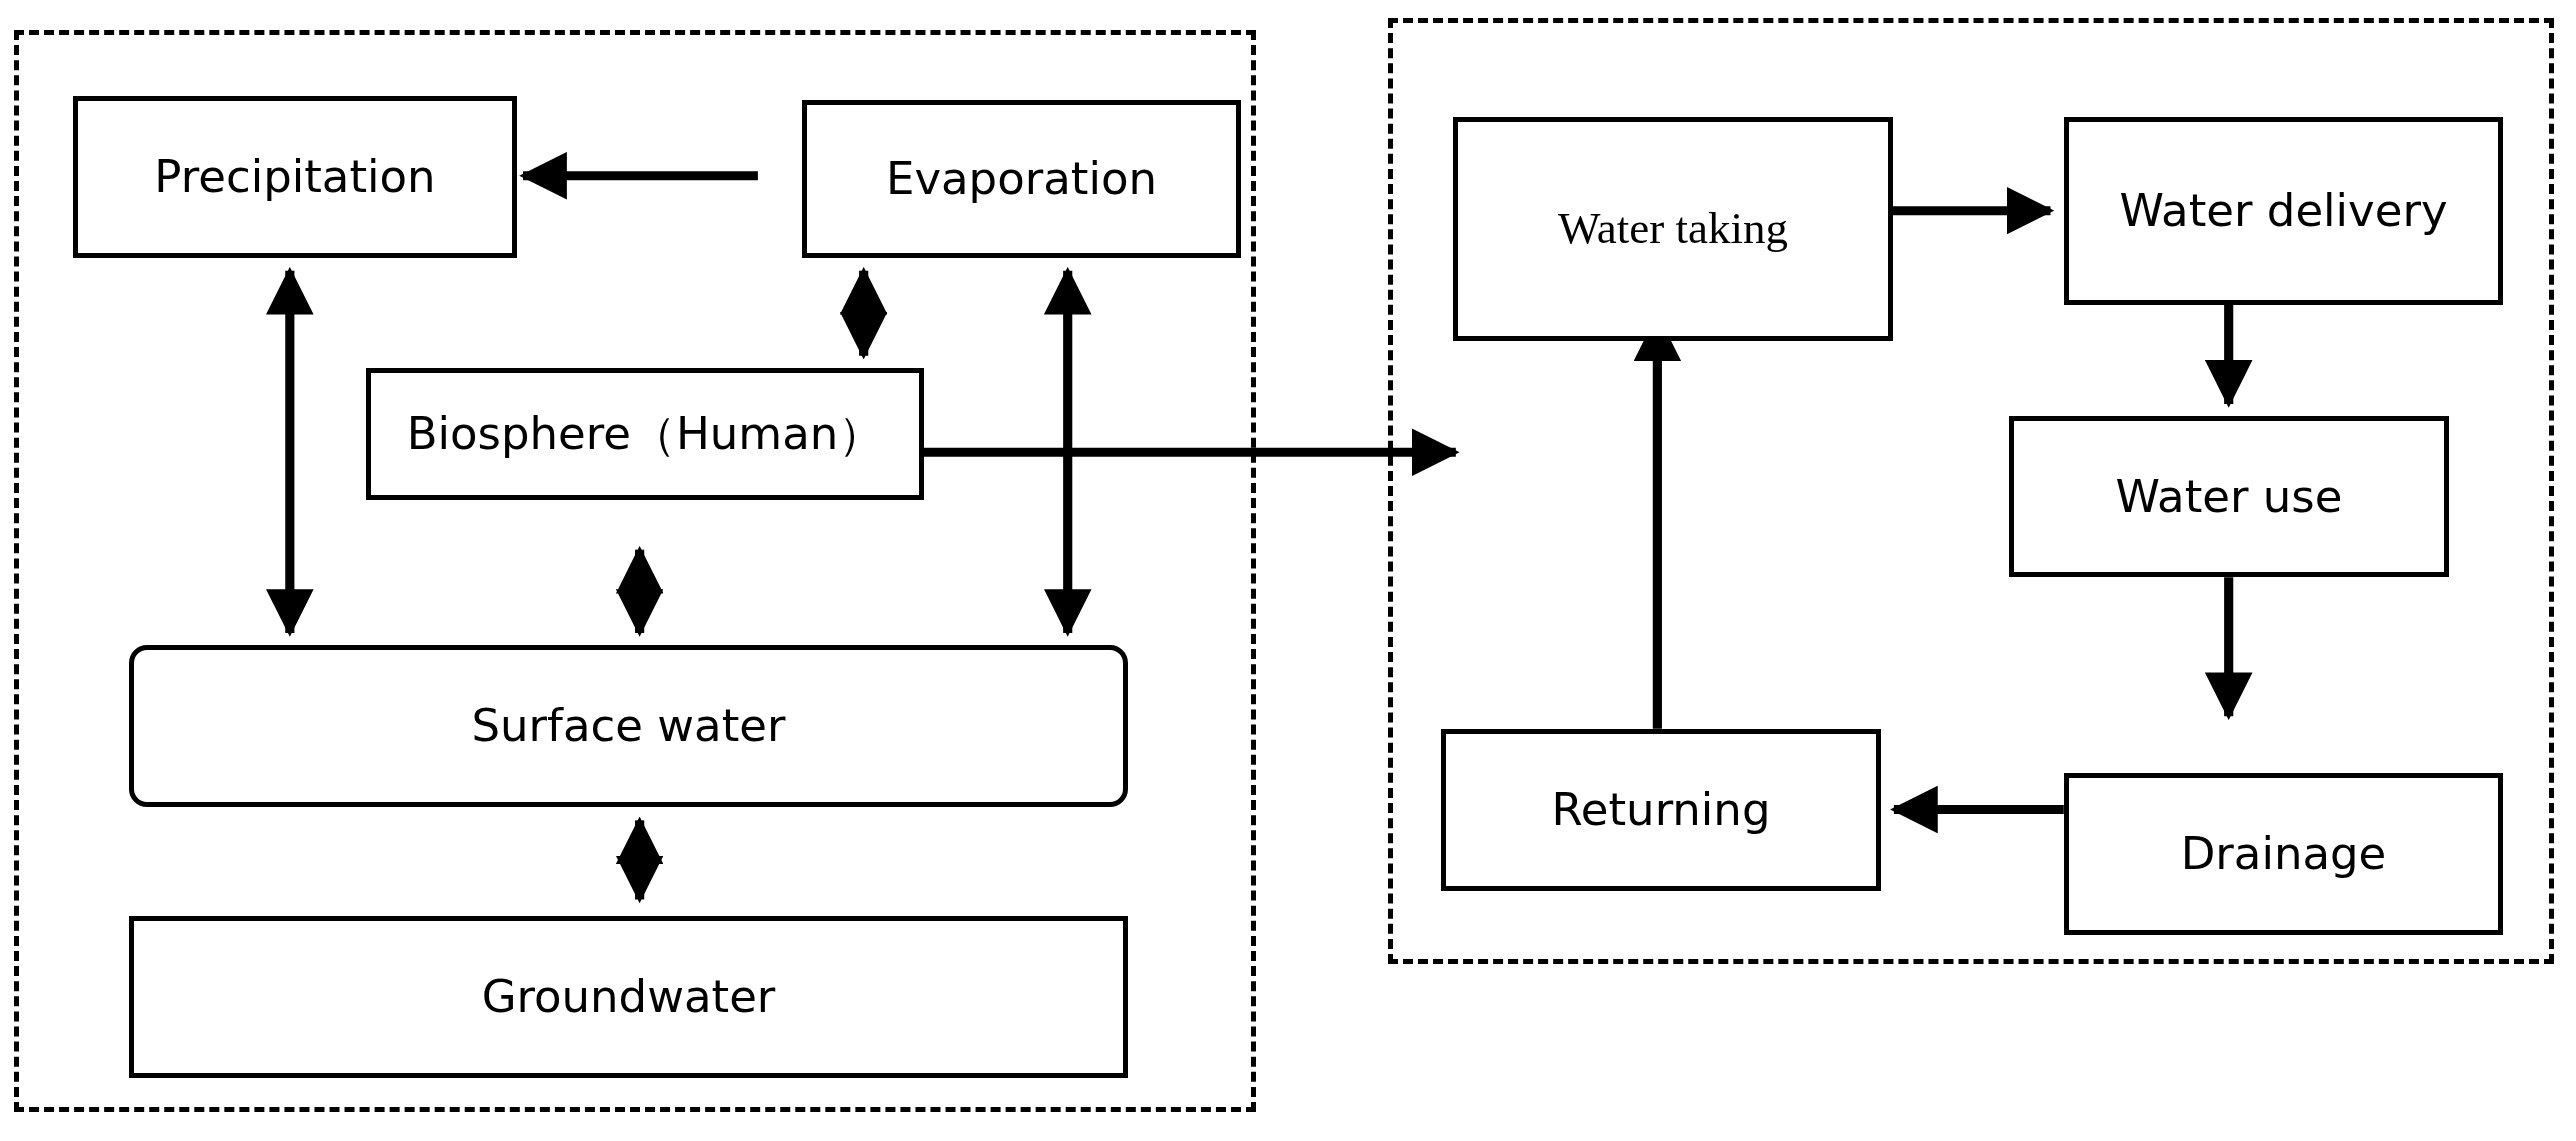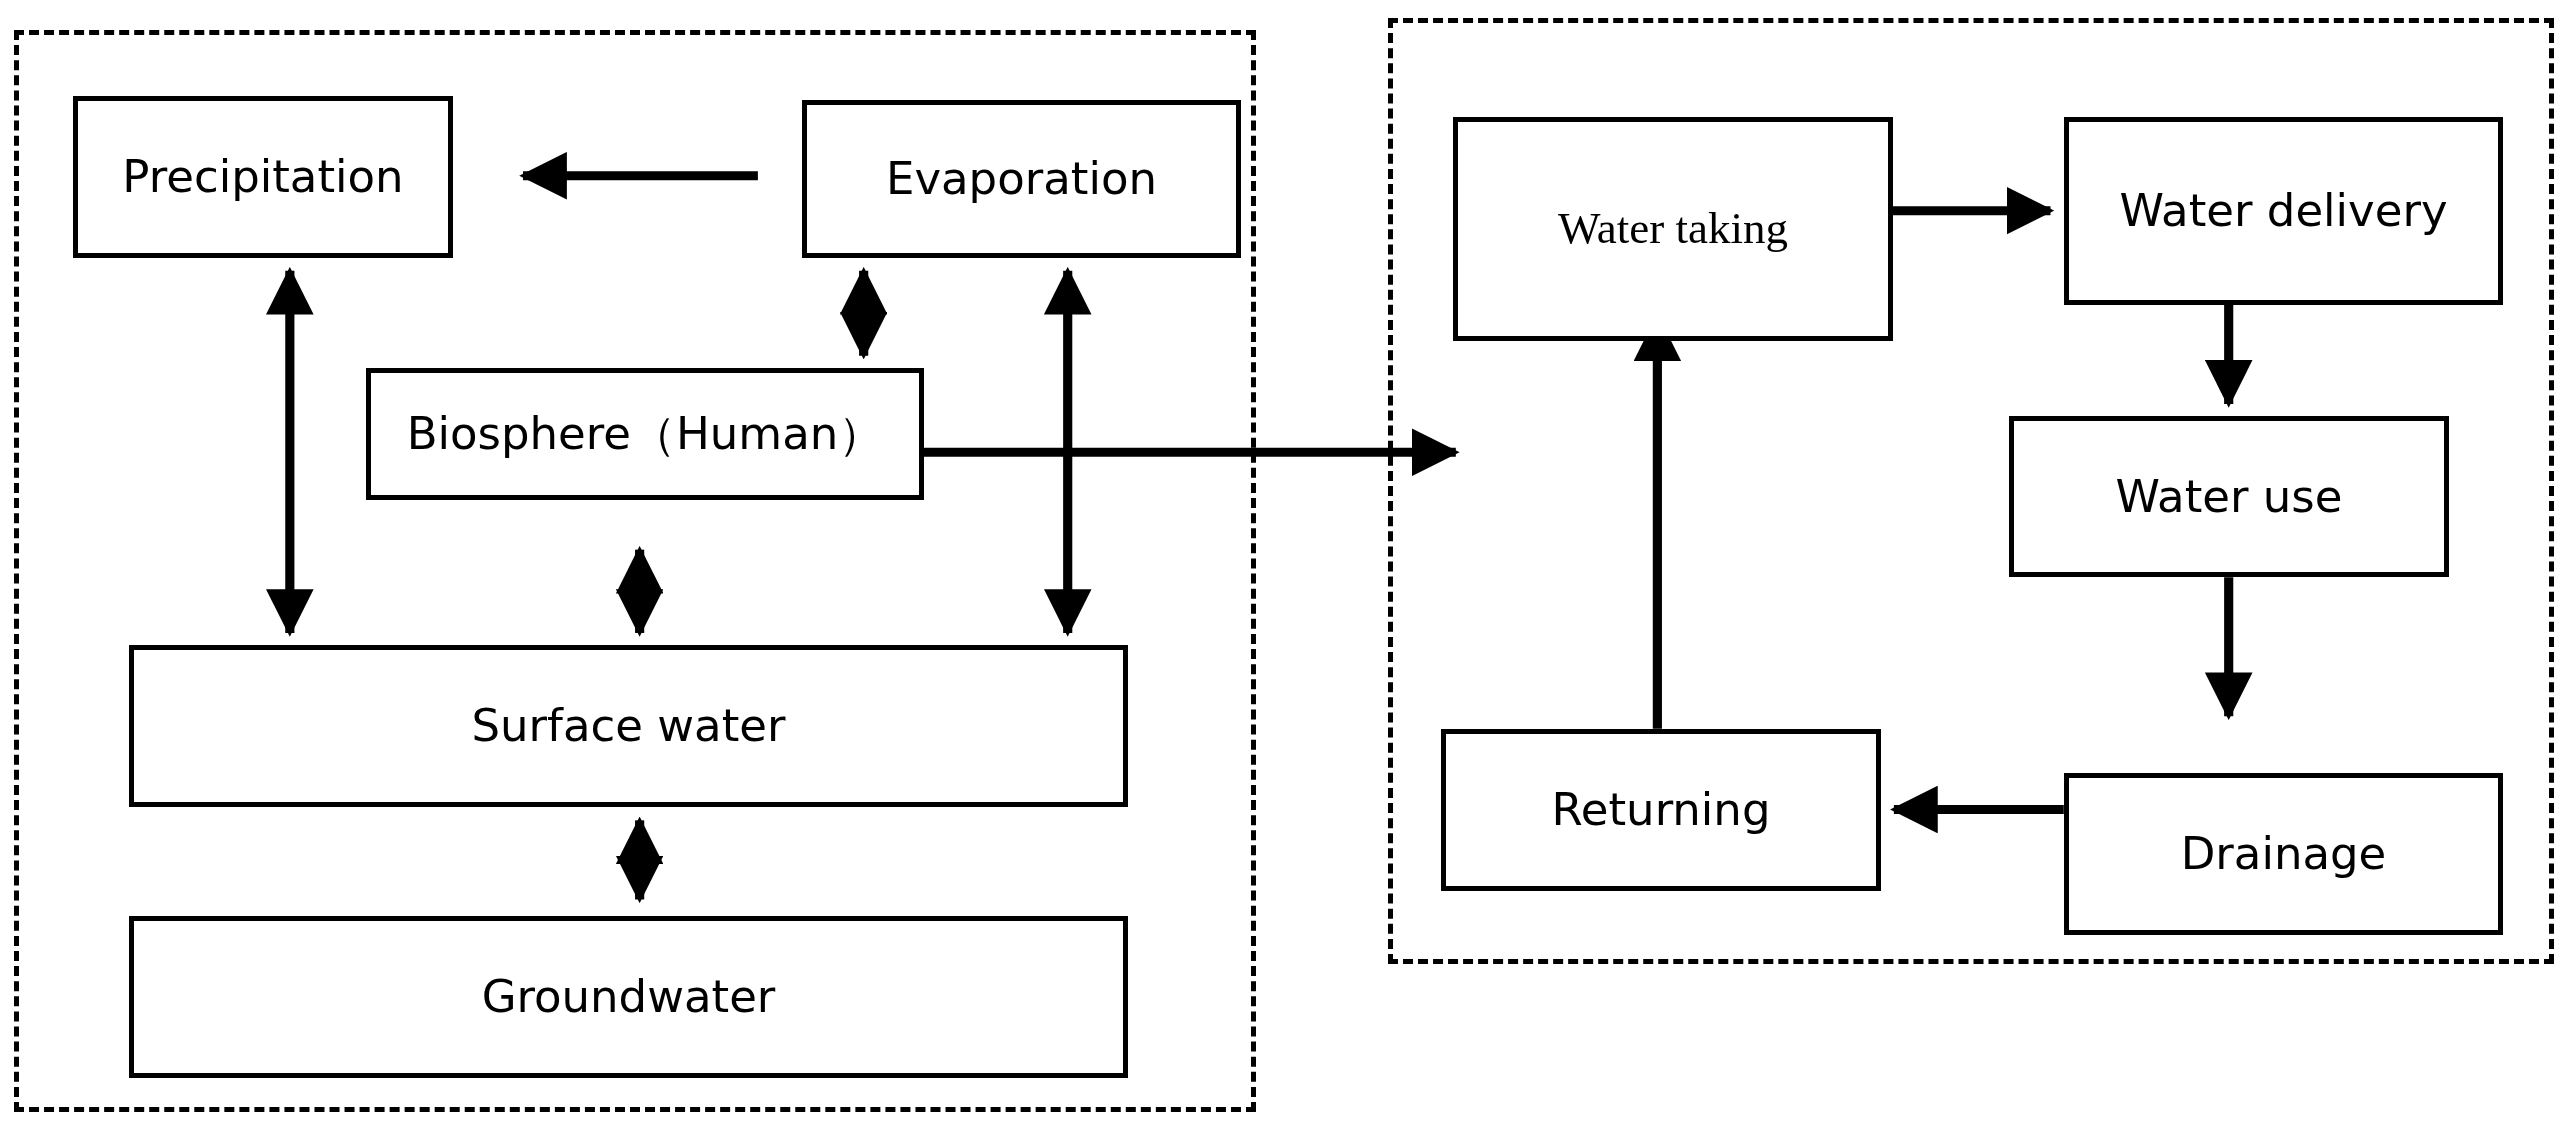--- a/index.html
+++ b/index.html
@@ -82,33 +82,33 @@
       <line x1="2676" y1="366" x2="2676" y2="485" marker-end="url(#ah)"></line>
 
       <line x1="2676" y1="693" x2="2676" y2="860" marker-end="url(#ah)"></line>
 
       <line x1="2478" y1="972" x2="2274" y2="972" marker-end="url(#ah)"></line>
 
       <line x1="1990" y1="875" x2="1990" y2="381" marker-end="url(#ah)"></line>
     </g>
   </svg>
 
-  <div class="node" style="left:73px; top:96px; width:380px; height:162px;">
+  <div class="node" style="left:73px; top:96px; width:444px; height:162px;">
     <span>Precipitation</span>
   </div>
 
   <div class="node" style="left:802px; top:100px; width:439px; height:158px;">
     <span>Evaporation</span>
   </div>
 
   <div class="node cjk" style="left:366px; top:368px; width:558px; height:132px;">
     <span>Biosphere（Human）</span>
   </div>
 
-  <div class="node" style="left:129px; top:645px; width:999px; height:162px;">
+  <div class="node" style="left:129px; top:645px; width:999px; height:162px;border-radius:18px;">
     <span>Surface water</span>
   </div>
 
   <div class="node" style="left:129px; top:916px; width:999px; height:162px;align-items:center;">
     <span>Groundwater</span>
   </div>
 
   <div class="node" style="left:1453px; top:117px; width:440px; height:224px;font-family:Liberation Serif, serif;">
     <span>Water taking</span>
   </div>

